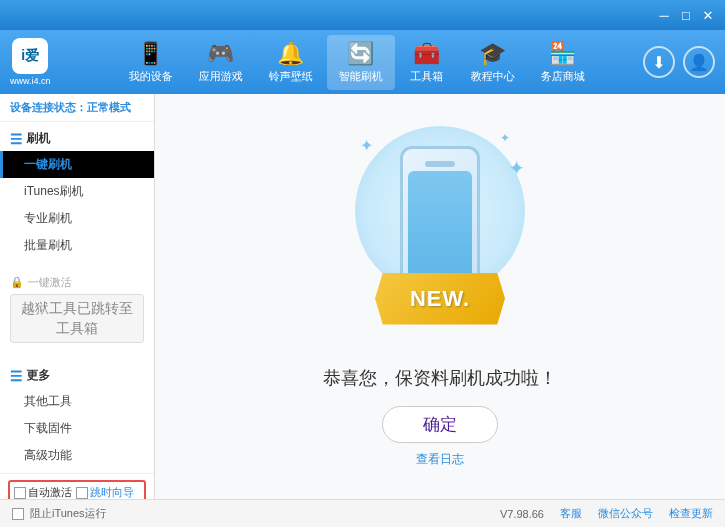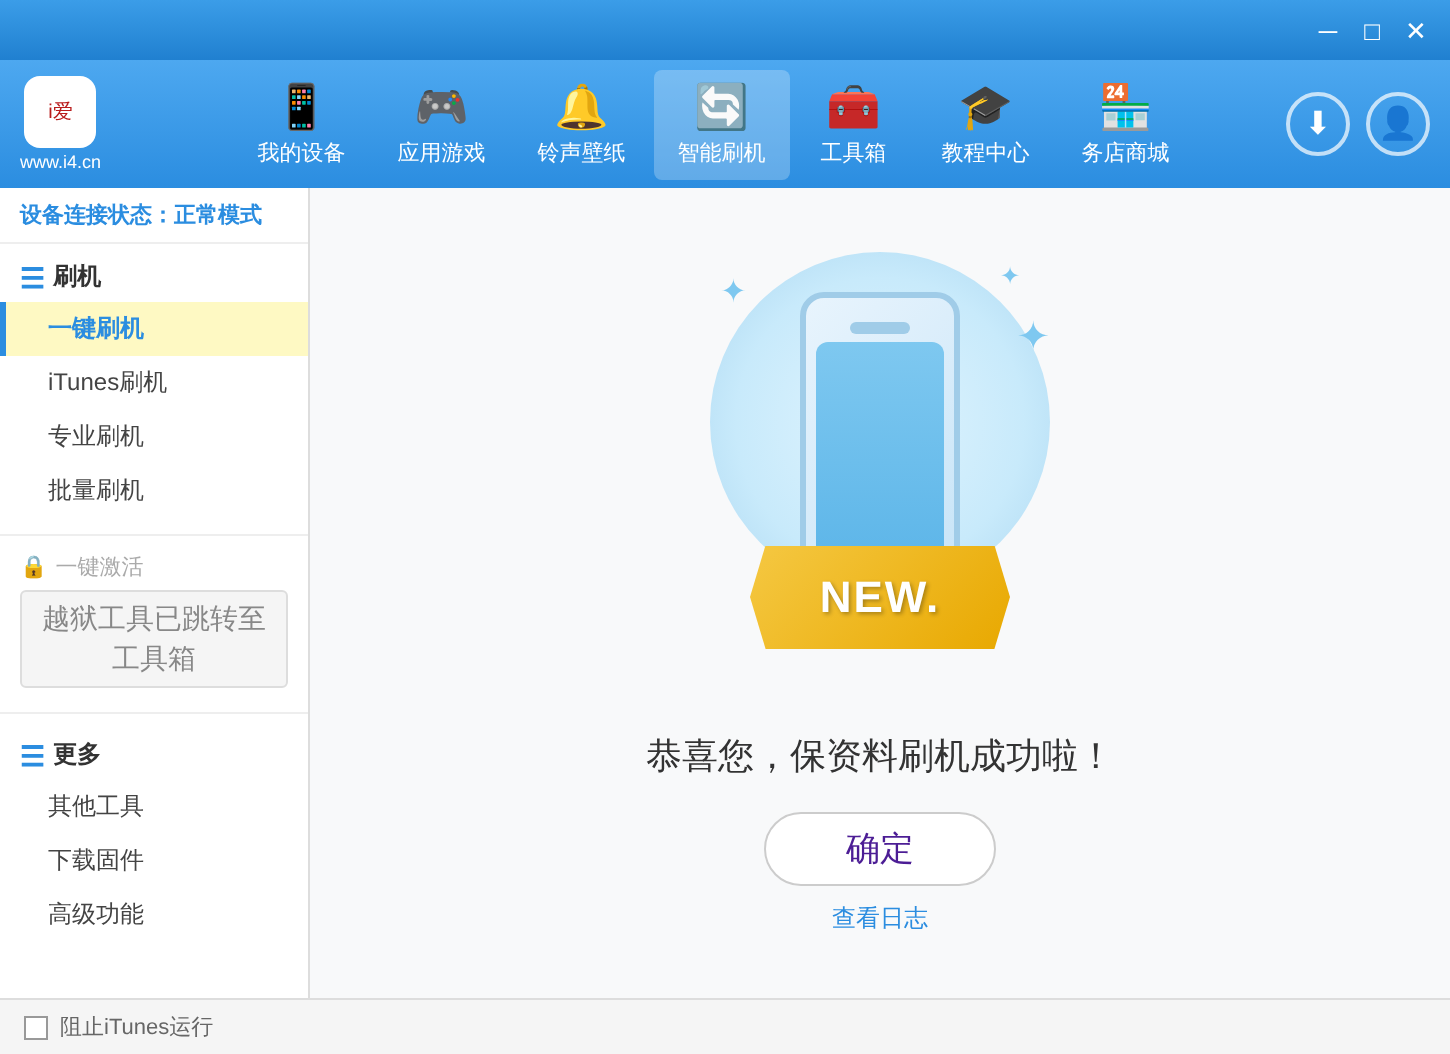--- a/index.html
+++ b/index.html
@@ -37,21 +37,21 @@
     .main { display: flex; height: calc(527px - 94px - 28px); }
 
     
     .sidebar { width: 155px; background: white; border-right: 1px solid #ddd; display: flex; flex-direction: column; overflow: hidden; }
     .sidebar-status { padding: 6px 10px; font-size: 11px; color: #666; border-bottom: 1px solid #eee; }
     .sidebar-status span { color: #2b8de0; font-weight: bold; }
     .sidebar-section { padding: 4px 0; }
     .sidebar-group-header { display: flex; align-items: center; gap: 4px; padding: 4px 10px; font-size: 12px; color: #333; font-weight: bold; }
     .sidebar-group-icon { font-size: 14px; color: #2b8de0; }
     .sidebar-item { padding: 5px 10px 5px 24px; font-size: 12px; color: #444; cursor: pointer; }
-    .sidebar-item.active { background: #fef9c3; color: #2b8de0; border-left: 3px solid #2b8de0; padding-left: 21px; font-weight: bold; }
+    .sidebar-item.active { background: #000000; color: #2b8de0; border-left: 3px solid #2b8de0; padding-left: 21px; font-weight: bold; }
     .sidebar-divider { height: 1px; background: #eee; margin: 4px 0; }
     .sidebar-disabled { padding: 4px 10px; }
     .sidebar-disabled-label { display: flex; align-items: center; gap: 4px; font-size: 11px; color: #aaa; }
     .sidebar-disabled-box { background: #f5f5f5; border: 1px solid #ddd; border-radius: 3px; padding: 4px 8px; margin: 4px 0; font-size: 14px; color: #888; text-align: center; line-height: 1.4; }
 
     
     .sidebar-bottom { margin-top: auto; padding: 6px 8px; border-top: 1px solid #eee; }
     .auto-options { display: flex; align-items: center; gap: 4px; border: 2px solid #e85050; border-radius: 3px; padding: 3px 4px; margin-bottom: 6px; }
     .auto-checkbox { display: flex; align-items: center; gap: 2px; font-size: 11px; color: #333; cursor: pointer; }
     .checkbox-box { width: 12px; height: 12px; border: 1px solid #999; background: white; display: flex; align-items: center; justify-content: center; }
@@ -119,21 +119,21 @@
   <div class="top-bar-icons">
     <div class="top-bar-icon">─</div>
     <div class="top-bar-icon">□</div>
     <div class="top-bar-icon">✕</div>
   </div>
 </div>
 
 <div class="header">
   <div class="logo">
     <div class="logo-icon">
-      <span style="font-size:10px; color:#b91c1c; font-weight:normal;">i爱</span>
+      <span style="font-size:14px; color:#0369a1; font-weight:bold;">i爱</span>
     </div>
     <div class="logo-text">www.i4.cn</div>
   </div>
   <div class="nav-items">
     <div class="nav-item">
       <div class="nav-item-icon">📱</div>
       <div class="nav-item-label">我的设备</div>
     </div>
     <div class="nav-item">
       <div class="nav-item-icon">🎮</div>
@@ -201,20 +201,33 @@
     <div class="sidebar-section">
       <div class="sidebar-group-header">
         <span class="sidebar-group-icon">☰</span>
         <span>更多</span>
       </div>
       <div class="sidebar-item">其他工具</div>
       <div class="sidebar-item">下载固件</div>
       <div class="sidebar-item">高级功能</div>
     </div>
 
+    <div class="sidebar-bottom">
+      <div class="auto-options">
+        <label class="auto-checkbox">
+          <div class="checkbox-box"></div>
+          <span>自动激活</span>
+        </label>
+        <label class="time-option">
+          <div class="checkbox-box"></div>
+          <span>跳时向导</span>
+        </label>
+      </div>
+
+    </div>
   </div>
 
   <div class="content">
 
     <div class="success-image">
       <div class="circle-bg"></div>
 
       <div class="star star1">✦</div>
       <div class="star star2">✦</div>
       <div class="star star3">✦</div>
@@ -235,13 +248,19 @@
 
     <a class="log-link">查看日志</a>
   </div>
 </div>
 
 <div class="footer">
   <div class="footer-left">
     <div class="checkbox-box"></div>
     <span>阻止iTunes运行</span>
   </div>
+  <div class="footer-right">
+    <span>V7.98.66</span>
+    <a class="footer-link">客服</a>
+    <a class="footer-link">微信公众号</a>
+    <a class="footer-link">检查更新</a>
+  </div>
 </div>
 
 </body></html>

